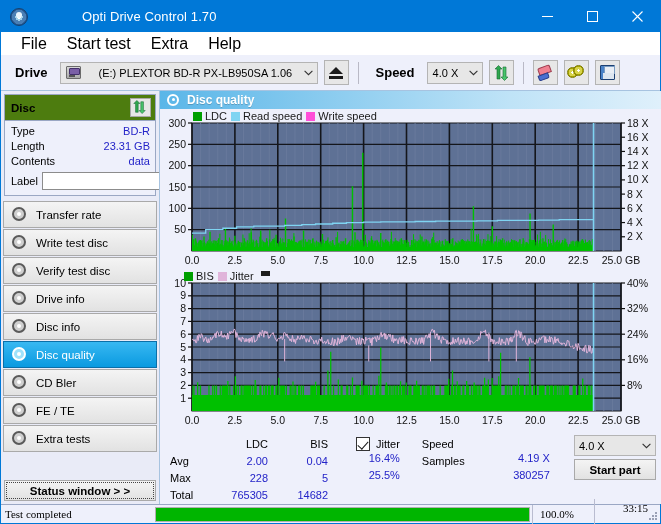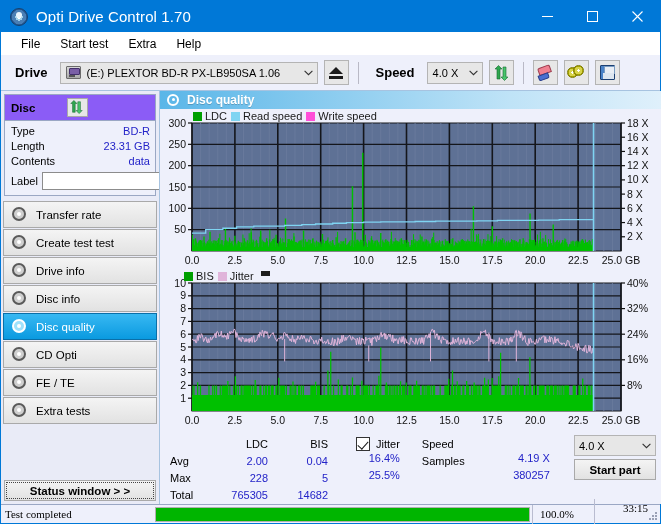--- a/index.html
+++ b/index.html
@@ -23,46 +23,46 @@
     border-radius:50%;
     background:
       radial-gradient(circle at 50% 50%, #fff 0 14%, #9fd0ea 15% 32%, #4a7fb5 33% 62%, #2b5c96 63% 100%);
     border:1px solid #14406e;
     position:relative;
   }
   .titlebar .app-icon:after{
     content:""; position:absolute; left:5px; top:3px; width:6px; height:6px;
     background:#e8f4fc; border-radius:50%;
   }
-  .titlebar .title { font-size:15px; font-weight:400; letter-spacing:.1px; }
+  .titlebar .title { font-size:13px; font-weight:400; letter-spacing:.1px;margin-left:46px; }
   .wincontrols { position:absolute; right:0; top:0; height:31px; display:flex; }
   .wc { width:45px; height:31px; display:flex; align-items:center; justify-content:center; }
   .wc svg { display:block; }
 
   
   .menubar { height:23px; background:#fff; display:flex; align-items:center; padding-left:10px; }
-  .menuitem { padding:3px 10px; font-size:12px; color:#000; }
+  .menuitem { padding:3px 10px; font-size:16px; color:#000; }
 
   
   .toolbar {
     height:36px; background:#eef0fb; display:flex; align-items:center;
     padding:0 6px; gap:6px; border-bottom:1px solid #a7c3e0;
   }
   .tb-label { font-weight:bold; font-size:13px; color:#000; padding:0 6px 0 8px; }
   .combo {
     height:22px; background:#e7e7e7; border:1px solid #b4b4b4;
     display:flex; align-items:center; position:relative; font-size:11px;
   }
   .combo .cv { padding:0 4px; white-space:nowrap; overflow:hidden; }
   .combo .arrow {
     width:17px; height:100%; display:flex; align-items:center; justify-content:center;
     position:absolute; right:0; top:0;
   }
   .drive-combo { width:258px; }
-  .drive-combo .cv { display:flex; align-items:center; gap:6px; padding-left:5px; }
+  .drive-combo .cv { display:flex; align-items:center; gap:18px; padding-left:5px; }
   .drv-ico {
     width:15px; height:13px; position:relative; flex:0 0 auto;
     background:linear-gradient(#d8d8d8,#a9a9a9); border:1px solid #6b6b6b; border-radius:1px;
   }
   .drv-ico:before{ content:""; position:absolute; left:2px; top:1px; width:9px; height:5px;
     background:#7a5fa6; border:1px solid #43306b; border-radius:1px; }
   .drv-ico:after{ content:""; position:absolute; left:2px; bottom:1px; width:6px; height:2px; background:#555; }
   .speed-combo { width:56px; }
   .speed-combo .cv { padding-left:5px; }
   .tbtn {
@@ -97,22 +97,22 @@
   .floppy:before{content:"";position:absolute;left:3px;top:0;width:9px;height:6px;background:#e9eef5;border:1px solid #7a9cc2;}
   .floppy:after{content:"";position:absolute;left:2px;bottom:0;width:11px;height:6px;background:#dde6f0;}
 
   
   .body { display:flex; height:calc(524px - 31px - 23px - 36px - 19px - 2px); }
 
   
   .sidebar { width:158px; flex:0 0 158px; background:#e9ebf7; display:flex; flex-direction:column; }
   .disc-panel { margin:3px 3px 0 3px; background:#eef0fb; border:1px solid #9aa7c4; }
   .disc-head {
-    display:flex; align-items:center; 
-    padding:3px 4px 3px 6px; border-bottom:1px solid #9aa7c4; background:#8b5cf6;gap:32px;
+    display:flex; align-items:center; justify-content:space-between;
+    padding:3px 4px 3px 6px; border-bottom:1px solid #9aa7c4; background:#4d7c0f;gap:32px;
   }
   .disc-head .t { font-weight:bold; font-size:11.5px; }
   .minibtn { width:21px; height:19px; background:#e7e7e7; border:1px solid #a9a9a9; display:flex; align-items:center; justify-content:center; }
   .disc-rows { padding:3px 5px 4px 6px; }
   .drow { display:flex; justify-content:space-between; align-items:center; line-height:15px; font-size:11px; }
   .drow .k { color:#000; }
   .drow .v { color:#2323c8; }
   .label-row { display:flex; align-items:center; gap:4px; margin-top:2px; }
   .label-row .k { width:34px; }
   .label-input { flex:1; height:18px; background:#fff; border:1px solid #8c8c8c; }
@@ -334,27 +334,34 @@
               <span class="ring"></span>
               <span class="hole"></span>
             </span>
           <span>Transfer rate</span>
         </div>
         <div class="navbtn">
           <span class="navicon">
               <span class="ring"></span>
               <span class="hole"></span>
             </span>
-          <span>Create test test</span>
+          <span>Write test disc</span>
         </div>
         <div class="navbtn">
           <span class="navicon">
               <span class="ring"></span>
               <span class="hole"></span>
             </span>
+          <span>Verify test disc</span>
+        </div>
+        <div class="navbtn">
+          <span class="navicon">
+              <span class="ring"></span>
+              <span class="hole"></span>
+            </span>
           <span>Drive info</span>
         </div>
         <div class="navbtn">
           <span class="navicon">
               <span class="ring"></span>
               <span class="hole"></span>
             </span>
           <span>Disc info</span>
         </div>
         <div class="navbtn active">
@@ -362,21 +369,21 @@
               <span class="ring"></span>
               <span class="hole"></span>
             </span>
           <span>Disc quality</span>
         </div>
         <div class="navbtn">
           <span class="navicon">
               <span class="ring"></span>
               <span class="hole"></span>
             </span>
-          <span>CD Opti</span>
+          <span>CD Bler</span>
         </div>
         <div class="navbtn">
           <span class="navicon">
               <span class="ring"></span>
               <span class="hole"></span>
             </span>
           <span>FE / TE</span>
         </div>
         <div class="navbtn">
           <span class="navicon">

